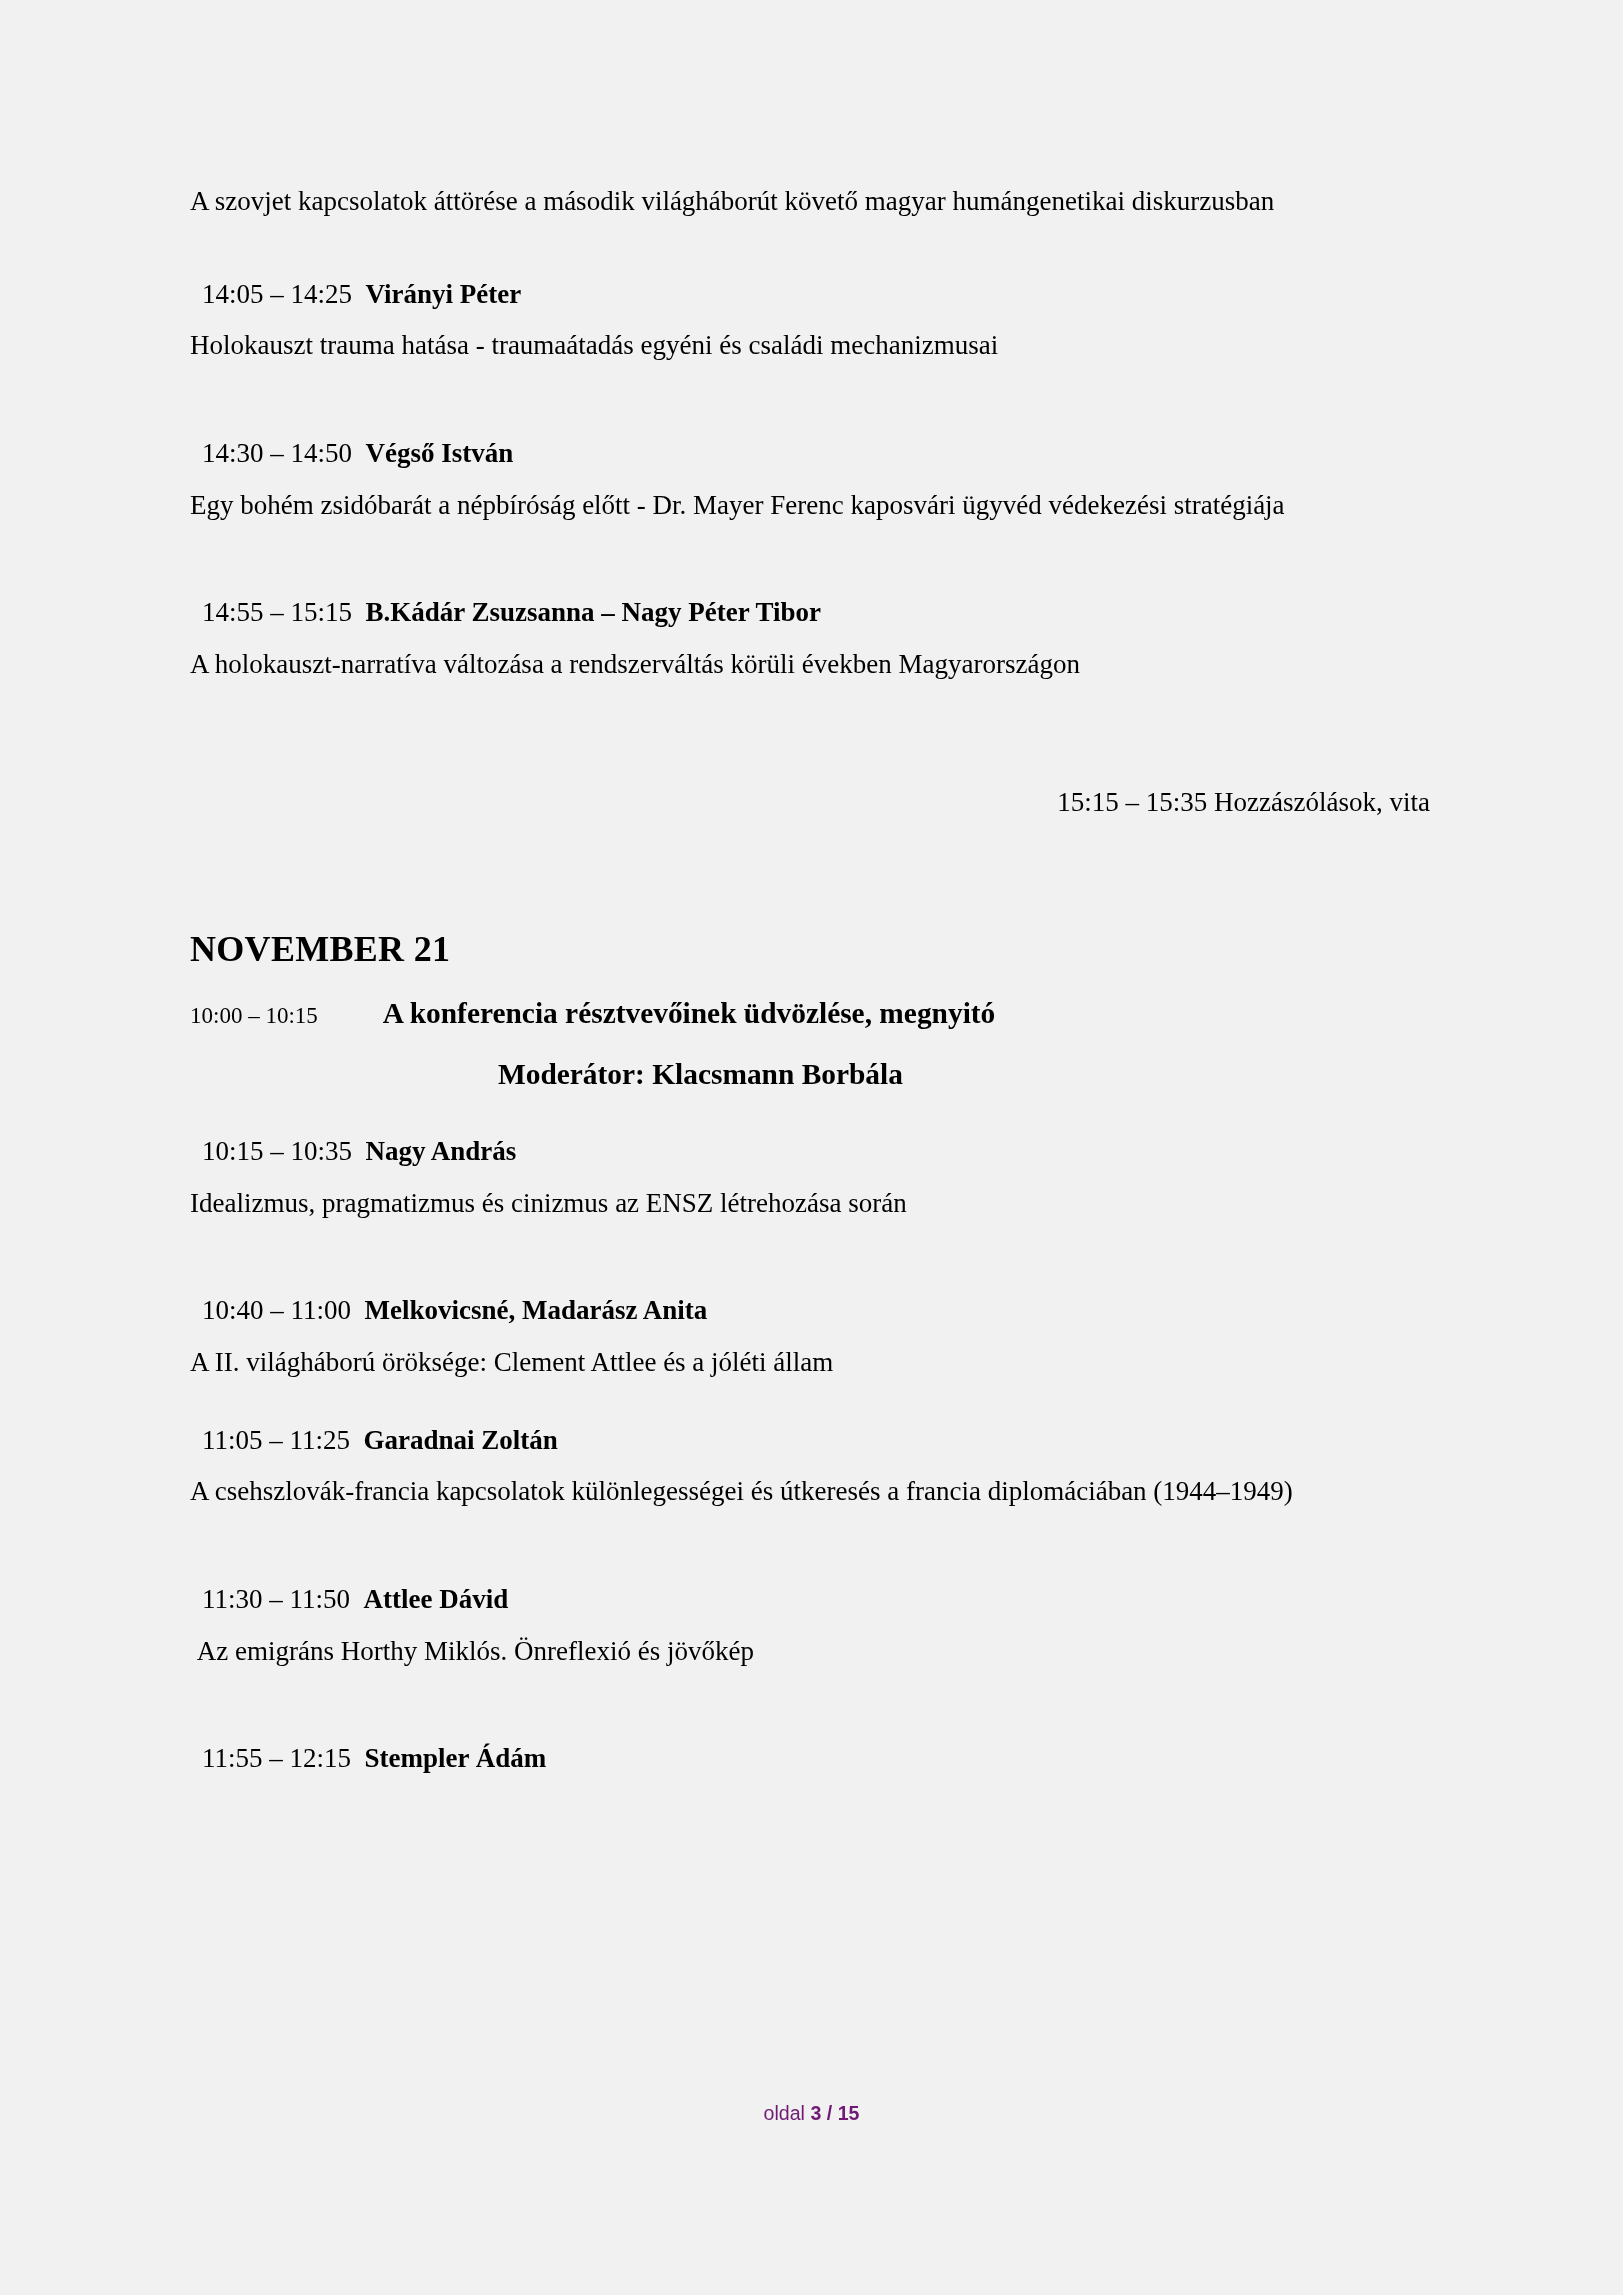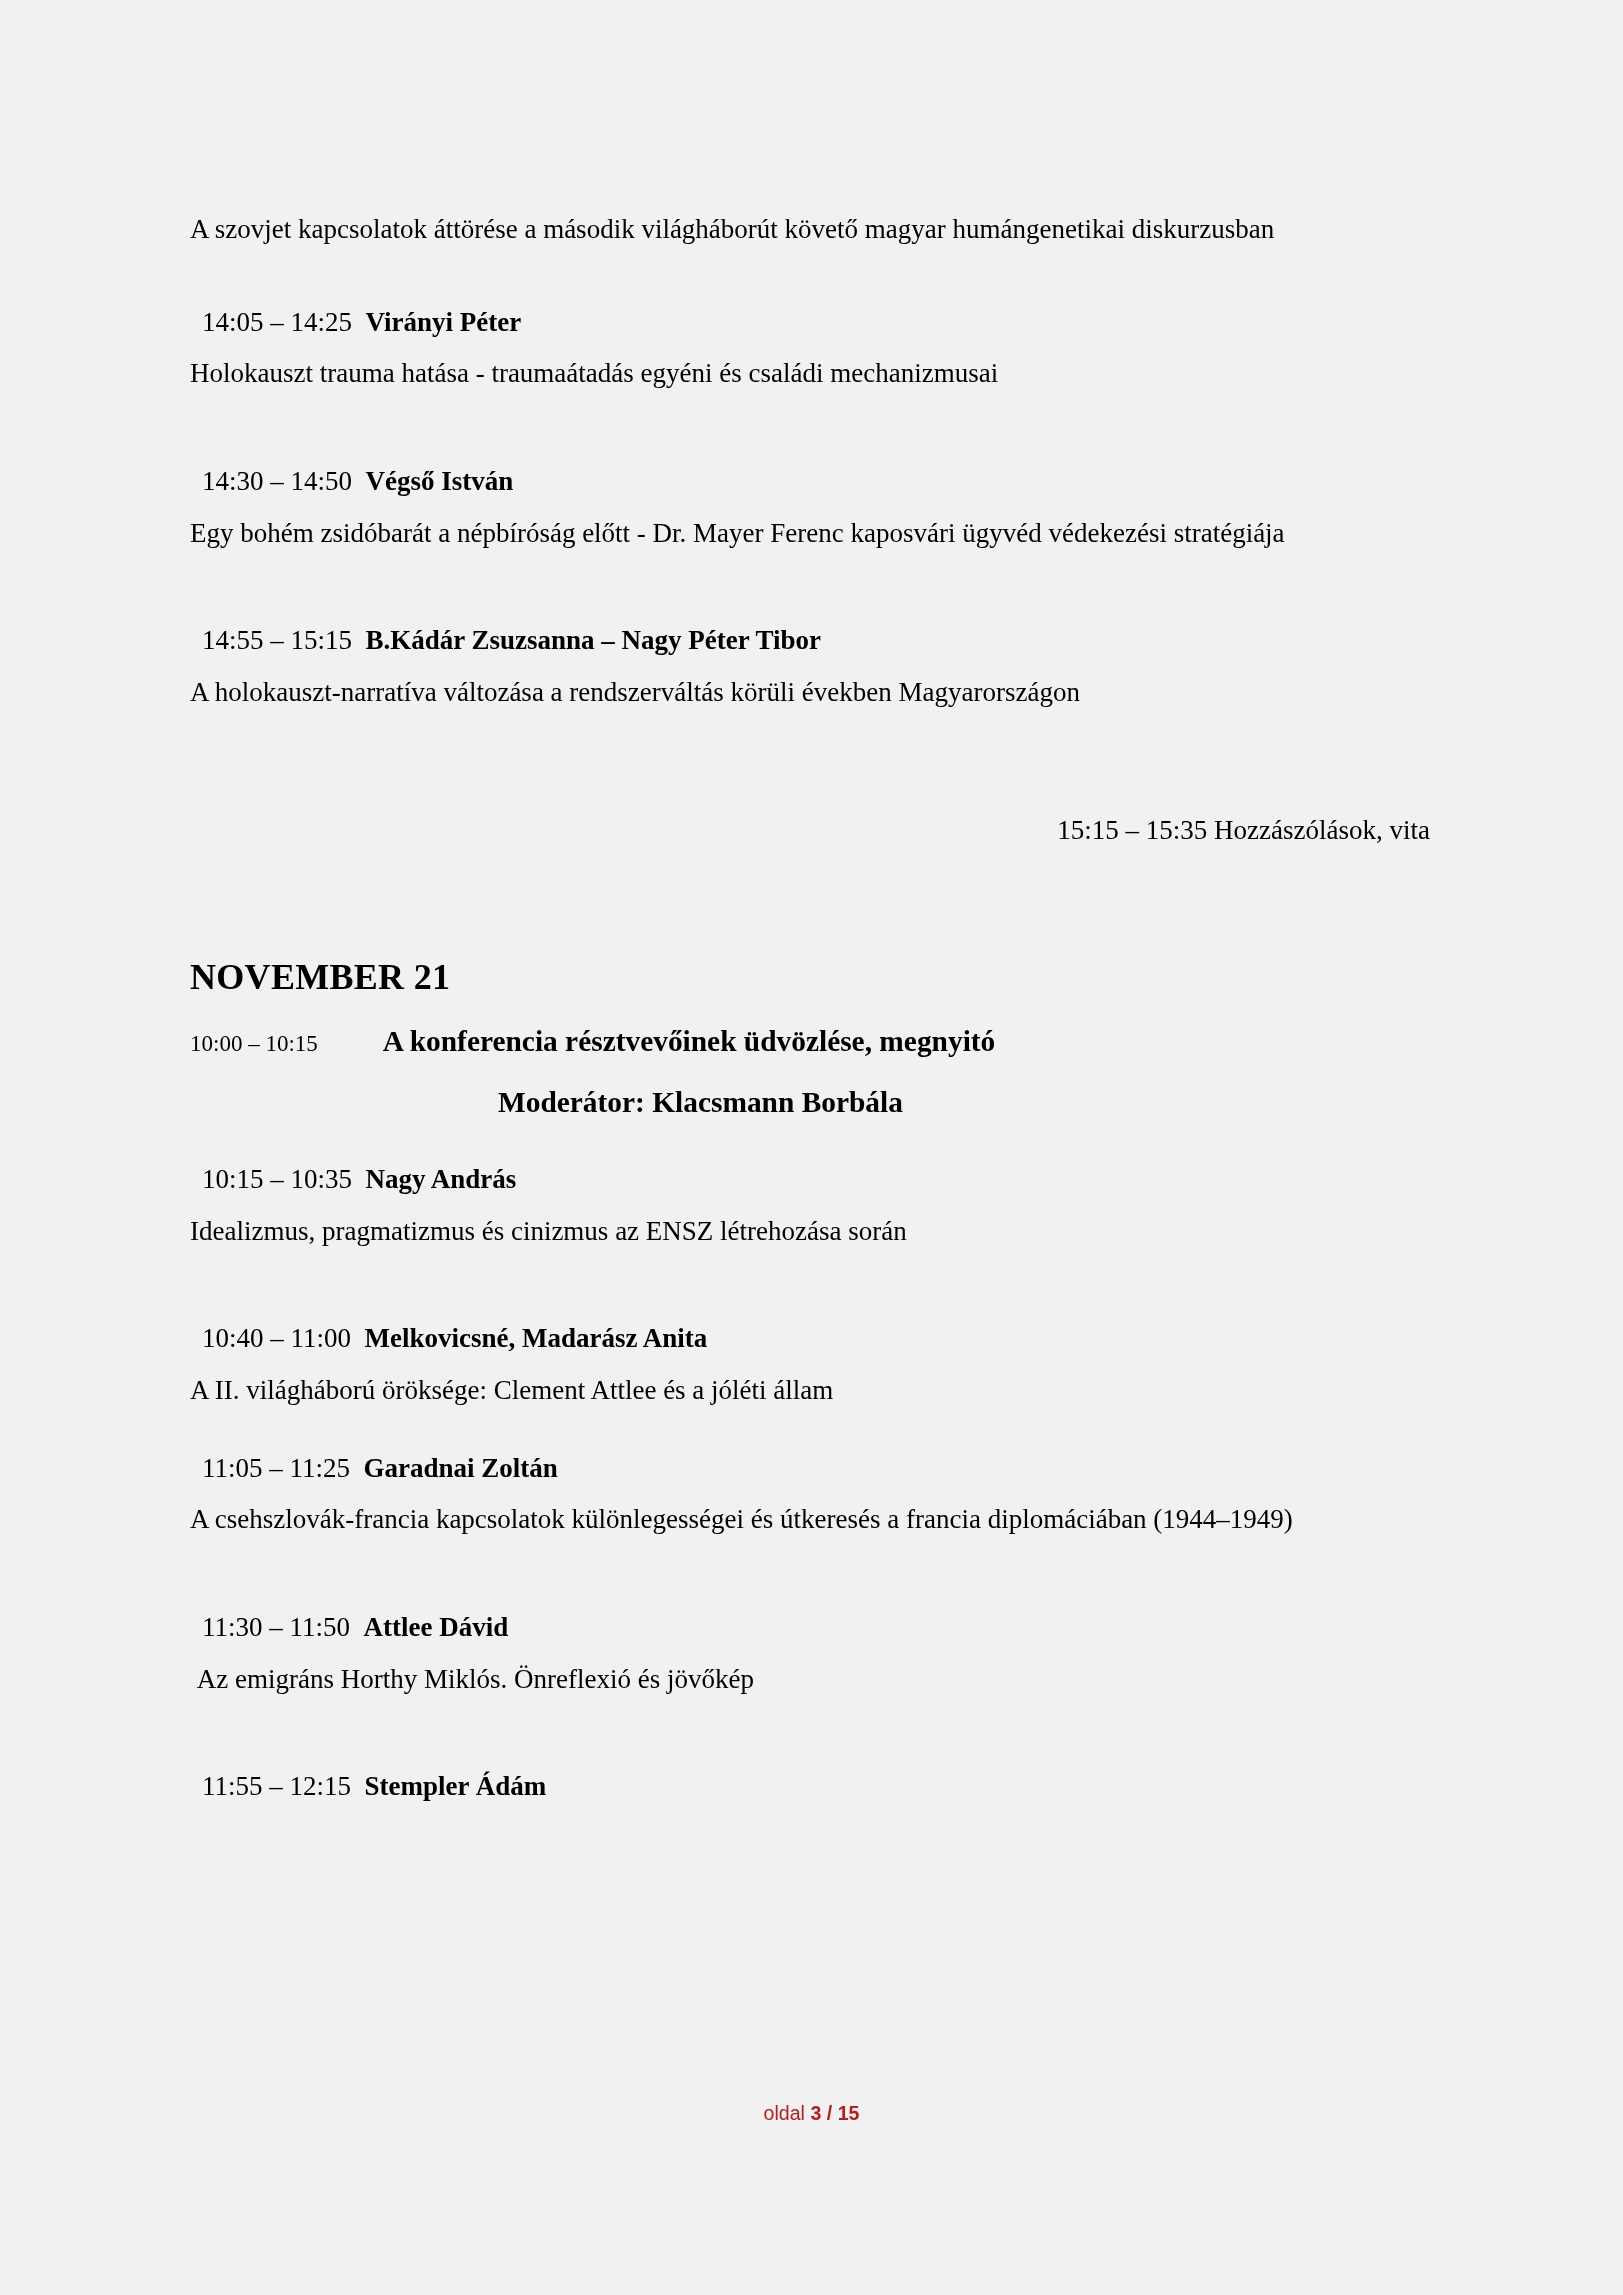--- a/index.html
+++ b/index.html
@@ -16,21 +16,21 @@
     position: relative;
     width: 1623px;
     height: 2295px;
     background: #f1f1f1;
     box-sizing: border-box;
     overflow: hidden;
   }
   .content {
     position: absolute;
     left: 190px;
-    top: 210px;
+    top: 182px;
     width: 1240px;
   }
 
   
   .para {
     font-size: 27px;
     line-height: 1.47;
     margin: 0;
     text-align: justify;
     text-justify: inter-word;
@@ -108,21 +108,21 @@
 
   
   .footer {
     position: absolute;
     left: 0;
     right: 0;
     top: 2102px;
     text-align: center;
     font-family: "Liberation Sans", "DejaVu Sans", sans-serif;
     font-size: 19.6px;
-    color: #b91c1c;
+    color: #701a75;
   }
   .footer .label { font-weight: normal; }
   .footer .pages { font-weight: bold; }
 </style>
 </head>
 <body>
 
 <div class="page">
 
   <div class="content">

